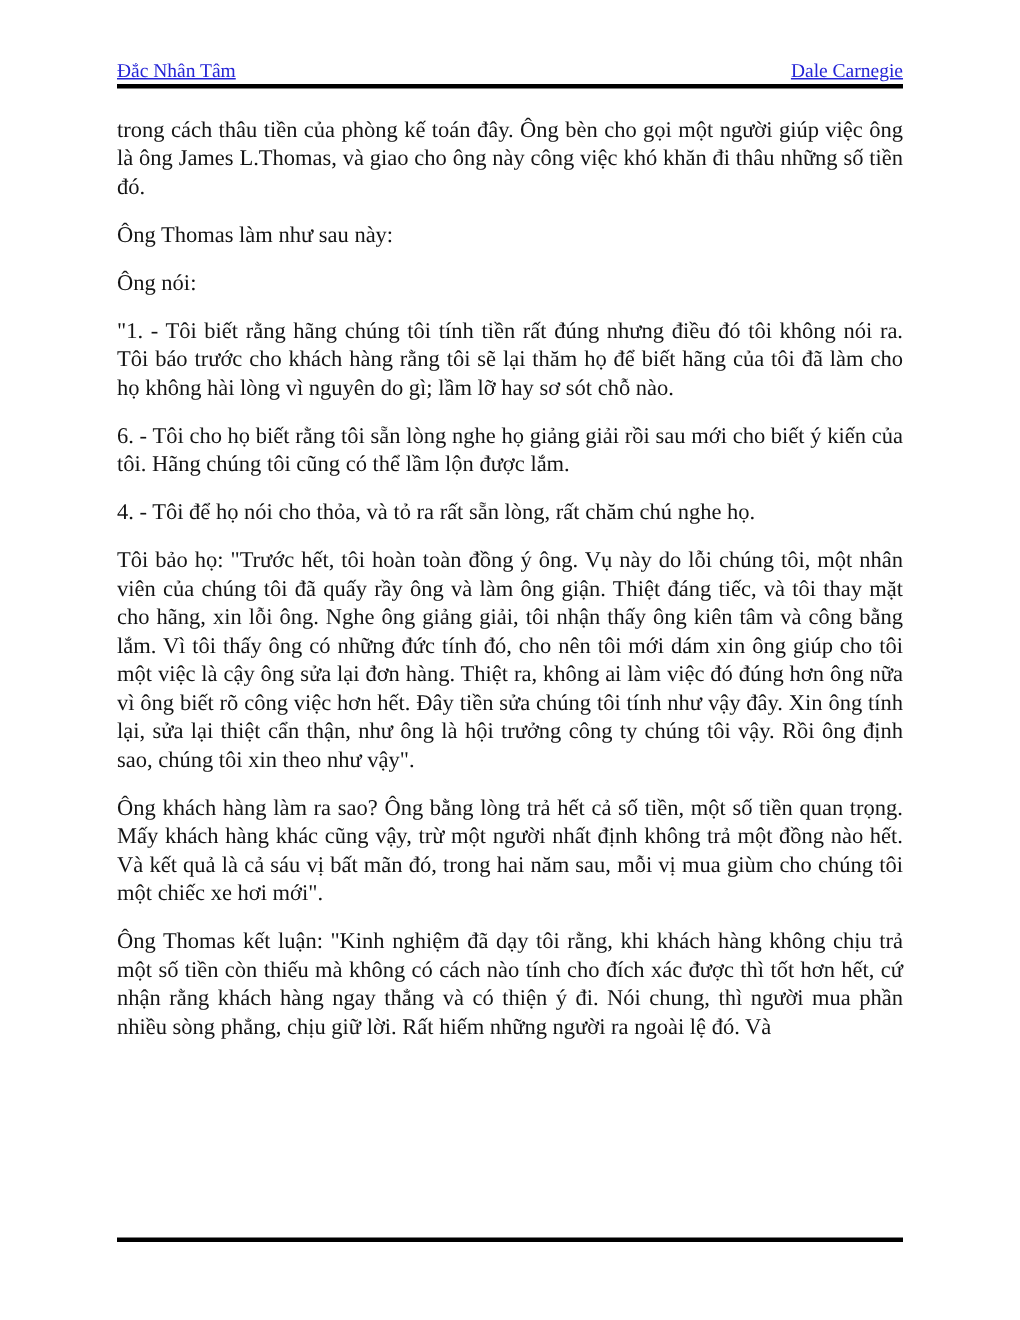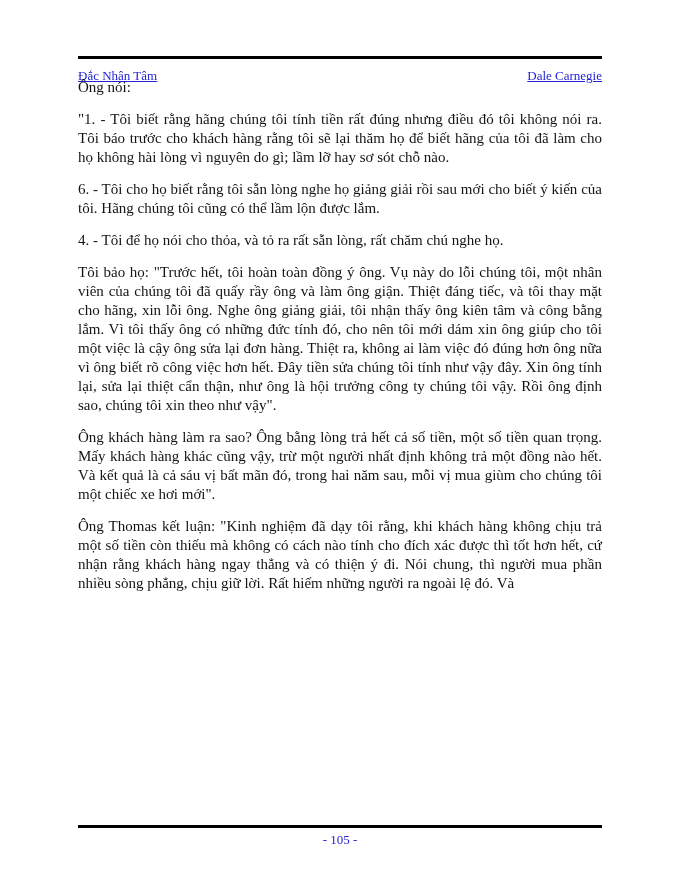--- a/index.html
+++ b/index.html
@@ -21,21 +21,20 @@
     width: 524px;
     top: 39px;
     display: flex;
     justify-content: space-between;
     font-size: 13px;
     line-height: 15px;
     color: #2424d6;
   }
   .hlink {
     text-decoration: underline;
-    margin-top: 29px;
   }
   .rule {
     position: absolute;
     left: 78px;
     width: 524px;
     height: 3px;
     background: #000000;
   }
   .header-rule { top: 56px; }
   .footer-rule { top: 825px; }
@@ -69,28 +68,27 @@
 <div class="page">
 
   <div class="header">
     <span class="hlink">Đắc Nhân Tâm</span>
     <span class="hlink">Dale Carnegie</span>
   </div>
 
   <div class="rule header-rule"></div>
 
   <div class="body-text">
+    <p>trong cách thâu tiền của phòng kế toán đây. Ông bèn cho gọi một người giúp việc ông là ông James L.Thomas, và giao cho ông này công việc khó khăn đi thâu những số tiền đó.</p>
+    <p>Ông Thomas làm như sau này:</p>
     <p>Ông nói:</p>
     <p>"1. - Tôi biết rằng hãng chúng tôi tính tiền rất đúng nhưng điều đó tôi không nói ra. Tôi báo trước cho khách hàng rằng tôi sẽ lại thăm họ để biết hãng của tôi đã làm cho họ không hài lòng vì nguyên do gì; lầm lỡ hay sơ sót chỗ nào.</p>
     <p>6. - Tôi cho họ biết rằng tôi sẵn lòng nghe họ giảng giải rồi sau mới cho biết ý kiến của tôi. Hãng chúng tôi cũng có thể lầm lộn được lắm.</p>
     <p>4. - Tôi để họ nói cho thỏa, và tỏ ra rất sẵn lòng, rất chăm chú nghe họ.</p>
     <p>Tôi bảo họ: "Trước hết, tôi hoàn toàn đồng ý ông. Vụ này do lỗi chúng tôi, một nhân viên của chúng tôi đã quấy rầy ông và làm ông giận. Thiệt đáng tiếc, và tôi thay mặt cho hãng, xin lỗi ông. Nghe ông giảng giải, tôi nhận thấy ông kiên tâm và công bằng lắm. Vì tôi thấy ông có những đức tính đó, cho nên tôi mới dám xin ông giúp cho tôi một việc là cậy ông sửa lại đơn hàng. Thiệt ra, không ai làm việc đó đúng hơn ông nữa vì ông biết rõ công việc hơn hết. Đây tiền sửa chúng tôi tính như vậy đây. Xin ông tính lại, sửa lại thiệt cẩn thận, như ông là hội trưởng công ty chúng tôi vậy. Rồi ông định sao, chúng tôi xin theo như vậy".</p>
     <p>Ông khách hàng làm ra sao? Ông bằng lòng trả hết cả số tiền, một số tiền quan trọng. Mấy khách hàng khác cũng vậy, trừ một người nhất định không trả một đồng nào hết. Và kết quả là cả sáu vị bất mãn đó, trong hai năm sau, mỗi vị mua giùm cho chúng tôi một chiếc xe hơi mới".</p>
     <p>Ông Thomas kết luận: "Kinh nghiệm đã dạy tôi rằng, khi khách hàng không chịu trả một số tiền còn thiếu mà không có cách nào tính cho đích xác được thì tốt hơn hết, cứ nhận rằng khách hàng ngay thẳng và có thiện ý đi. Nói chung, thì người mua phần nhiều sòng phẳng, chịu giữ lời. Rất hiếm những người ra ngoài lệ đó. Và</p>
   </div>
 
   <div class="rule footer-rule"></div>
 
-  <div class="footer">
-    <span>- 105 -</span>
-  </div>
 
 </div>
 
 </body></html>

